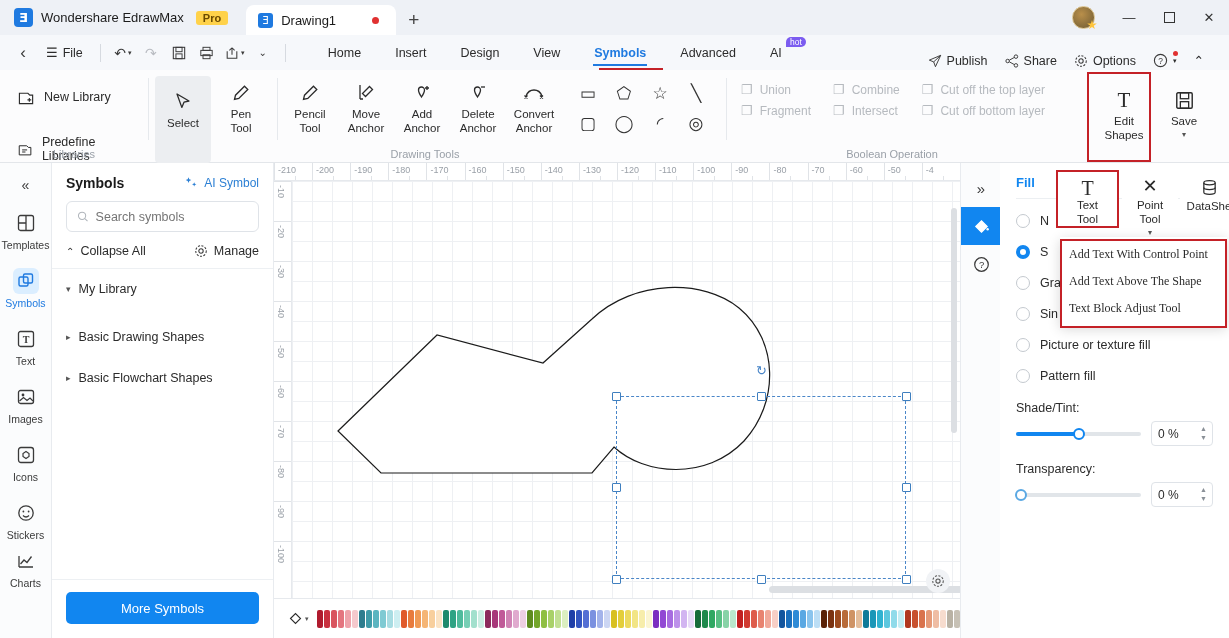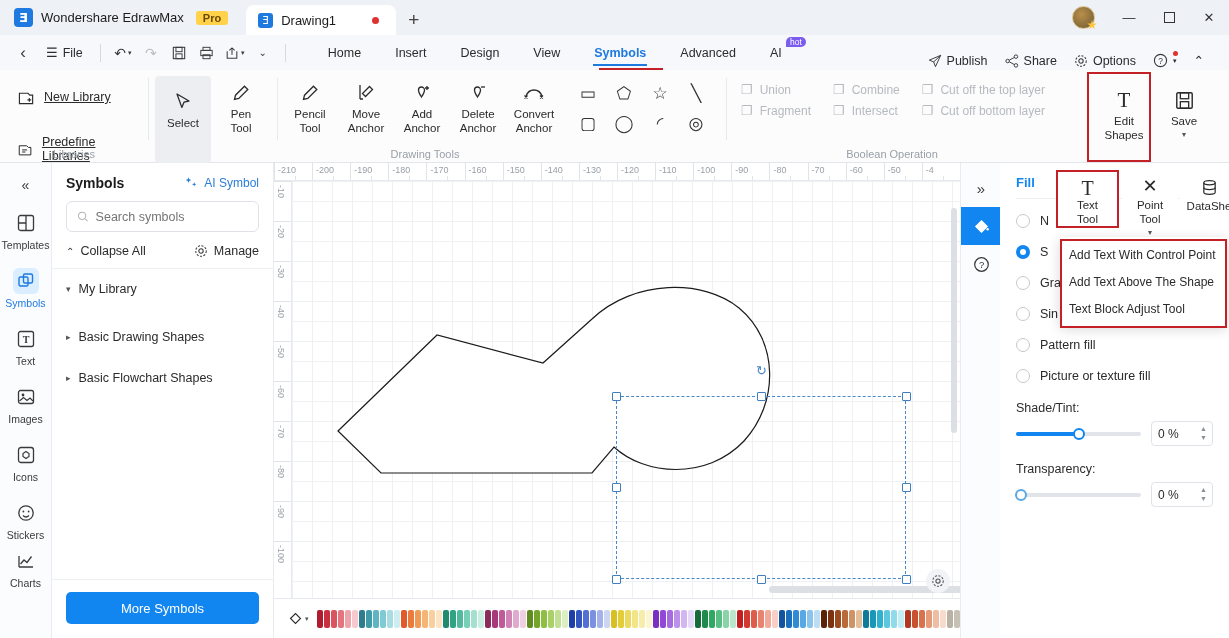--- a/index.html
+++ b/index.html
@@ -93,21 +93,21 @@
   
   .redbox { position: absolute; border: 2px solid #c42127; pointer-events: none; }
   
   .ribbon { height: 93px; background: #fcfcfd; border-bottom: 1px solid #e3e6ea; display: flex; position: relative; }
   .rgroup { position: relative; height: 93px; padding: 6px 8px 0; }
   .rgroup-label {
     position: absolute; bottom: 3px; left: 0; right: 0; text-align: center;
     font-size: 11px; color: #9aa0a8;
   }
   .rsep { width: 1px; background: #e6e9ed; margin: 8px 0 22px; }
-  .lib-btn { display: flex; align-items: center; gap: 9px; height: 30px; padding: 0 6px; font-size: 12.5px; text-decoration: underline; }
+  .lib-btn { display: flex; align-items: center; gap: 9px; height: 30px; padding: 0 6px; font-size: 12.5px; }
   .bigbtn {
     width: 56px; display: flex; flex-direction: column; align-items: center;
     gap: 2px; padding: 5px 0 0; border-radius: 4px; font-size: 11.5px; line-height: 1.25;
     text-align: center; color: #2b2b2b;
   }
   .bigbtn.sel { background: #eceef1; }
   .bigbtn .gl { font-size: 19px; line-height: 22px; height: 24px; display:flex;align-items:center; }
   .shape-grid { display: grid; grid-template-columns: repeat(4, 36px); grid-template-rows: 30px 30px; align-items:center; justify-items:center; }
   .shape-grid span { font-size: 17px; color: #333; }
   .bool-grid { display: grid; grid-template-columns: auto auto auto; column-gap: 18px; row-gap: 6px; padding-top: 6px; }
@@ -261,21 +261,21 @@
   
   .ttool-group {
     position: absolute; left: 1057px; top: 171px; width: 61px; height: 55px;
     display: flex; flex-direction: column; align-items: center; gap: 1px; padding-top: 5px;
     background: #fff; font-size: 11.5px; line-height: 1.2; text-align: center; z-index: 6;
   }
   .ttool-dd {
     position: absolute; left: 1060px; top: 237px; width: 167px; background: #fff;
     box-shadow: 0 3px 12px rgba(0,0,0,.16); z-index: 7; padding: 4px 0;
   }
-  .dd-item { height: 27px; display: flex; align-items: center; padding: 0 9px; font-size: 12px; }
+  .dd-item { height: 27px; display: flex; align-items: center; padding: 0 9px; font-size: 12px; font-family: Liberation Serif, serif; }
   .ptool-group {
     position: absolute; left: 1122px; top: 171px; width: 56px;
     display: flex; flex-direction: column; align-items: center; gap: 1px; padding-top: 5px;
     font-size: 11.5px; line-height: 1.2; text-align: center; z-index: 5; background: #fff;
   }
   .dsheet-group {
     position: absolute; left: 1180px; top: 171px; width: 58px;
     display: flex; flex-direction: column; align-items: center; gap: 2px; padding-top: 5px;
     font-size: 11.5px; text-align: center; z-index: 5; background: #fff;
   }
@@ -958,25 +958,25 @@
     <div class="radio-row">
       <span class="radio"></span>
       <span>Gra</span>
     </div>
     <div class="radio-row">
       <span class="radio"></span>
       <span>Sin</span>
     </div>
     <div class="radio-row">
       <span class="radio"></span>
-      <span>Pattern fill</span>
+      <span>Picture or texture fill</span>
     </div>
     <div class="radio-row">
       <span class="radio"></span>
-      <span>Picture or texture fill</span>
+      <span>Pattern fill</span>
     </div>
 
 
     <div class="field-label" style="">Shade/Tint:</div>
     <div class="slider-row">
       <span class="track">
         <span class="fillp" style="width:50%"></span>
         <span class="knob" style="left:calc(50% - 6px)"></span>
       </span>
       <span class="spin">

